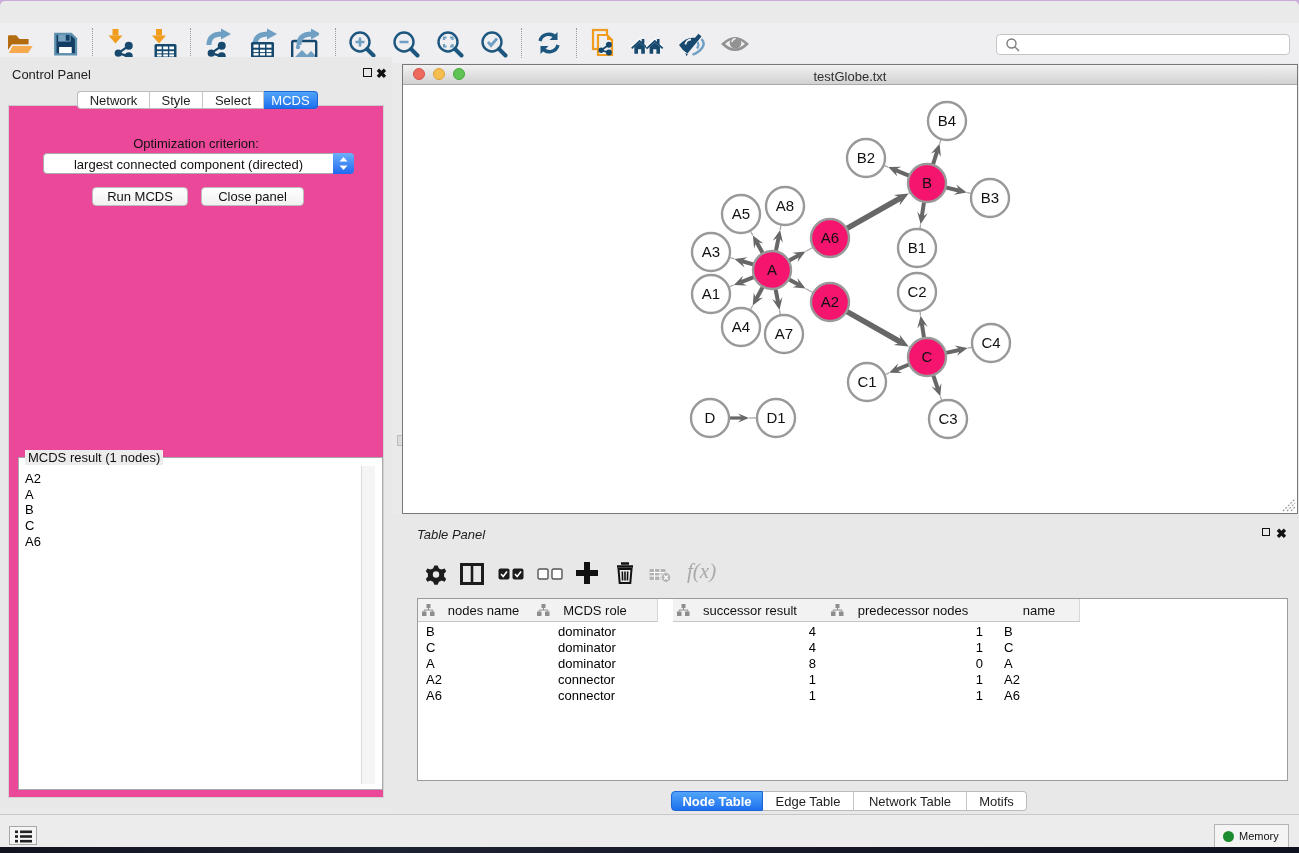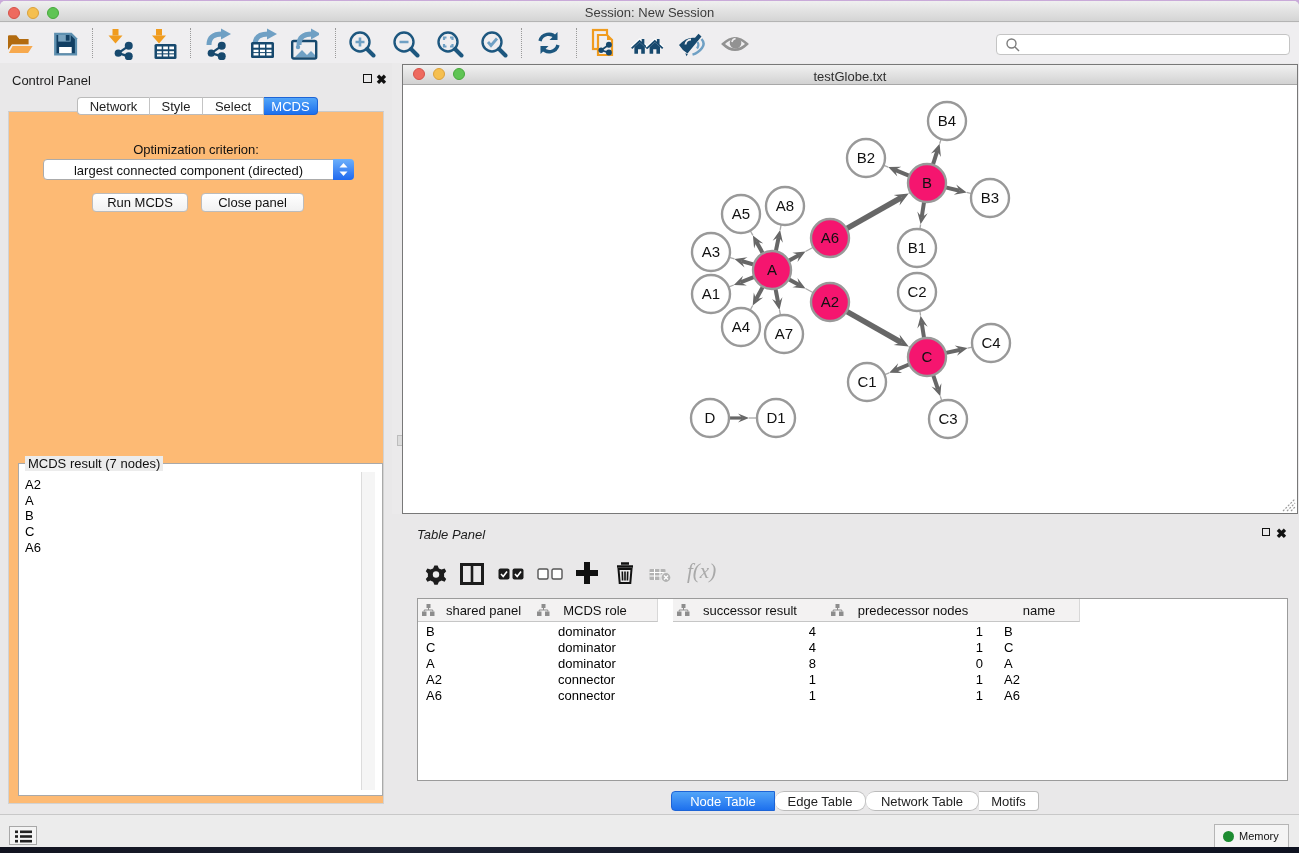--- a/index.html
+++ b/index.html
@@ -7,29 +7,29 @@
 #root { position:relative; width:1299px; height:853px; background:#c9aad9; }
 #appwin { position:absolute; left:0; top:1px; width:1299px; height:846px; background:#ebeaeb; border-radius:5px 5px 0 0; overflow:hidden; }
 #titlebar { position:absolute; left:0; top:0; width:1299px; height:21px; background:linear-gradient(#f0f0f0,#d4d4d4); border-bottom:1px solid #b4b4b4; border-radius:5px 5px 0 0; }
 .light { position:absolute; top:6px; width:12px; height:12px; border-radius:50%; }
 #titlebar .t { position:absolute; top:4px; width:100%; text-align:center; font-size:13px; color:#3c3c3c; }
 #toolbar { position:absolute; left:0; top:22px; width:1299px; height:40px; background:#efeef0; }
 .sep { position:absolute; top:5px; height:30px; width:0; border-left:1px dotted #9a9a9a; }
 .tbi { position:absolute; top:6px; }
 #searchbox { position:absolute; left:996px; top:11px; width:294px; height:21px; background:#fff; border:1px solid #c4c4c4; border-radius:4px; }
 
-#leftpanel { position:absolute; left:0; top:62px; width:392px; height:751px; background:#e9e8e9; }
+#leftpanel { position:absolute; left:0; top:56px; width:392px; height:751px; background:#e9e8e9; }
 #cp-title { position:absolute; left:12px; top:10px; font-size:13px; color:#1d1d1d; }
 .winbtns { position:absolute; font-size:12px; color:#111; }
 #cp-tabs { position:absolute; left:77px; top:34px; height:18px; z-index:5;border-radius:6px; }
 .seg { display:inline-block; vertical-align:top; height:18px; line-height:17px; font-size:13px; color:#222; text-align:center; background:#fff; border-top:1px solid #bbb; border-bottom:1px solid #bbb; border-right:1px solid #c4c4c4; }
 .seg.first { border-left:1px solid #bbb; border-radius:4px 0 0 4px; }
 .seg.last { border-radius:0 4px 4px 0; border-right:1px solid #bbb; }
 .seg.sel { background:linear-gradient(#52a5f8,#1d70ee); color:#fff; border-color:#1d64d6; }
-#cp-body { position:absolute; left:8px; top:48px; width:376px; height:693px; background:#fdba74; border:1px solid #d2d2d2; border-top:1px solid #c9c9c9; }
+#cp-body { position:absolute; left:8px; top:48px; width:376px; height:693px; background:#ec4899; border:1px solid #d2d2d2; border-top:1px solid #c9c9c9; }
 #opt-label { position:absolute; left:0; top:30px; width:100%; text-align:center; font-size:13px; color:#111; }
 #dropdown { position:absolute; left:34px; top:47px; width:311px; height:21px; background:#fff; border:1px solid #ababab; border-radius:4px; }
 #dropdown .txt { position:absolute; left:0; right:20px; top:3px; text-align:center; font-size:13px; color:#111; }
 #dropdown .btn { position:absolute; right:-1px; top:-1px; width:21px; height:21px; border-radius:0 4px 4px 0; background:linear-gradient(#6cb0fb,#2069ef); }
 .pushbtn { position:absolute; height:19px; background:linear-gradient(#ffffff,#f1f1f1); border:1px solid #bcbcbc; border-radius:4px; font-size:13px; color:#111; text-align:center; line-height:17px; }
 #mcds-group { position:absolute; left:9px; top:344px; width:365px; height:340px; }
 #mcds-border { position:absolute; left:0; top:7px; width:365px; height:333px; border:1px solid #a9a9a9; background:#fff; }
 #mcds-legend { position:absolute; left:7px; top:0; padding:0 3px; background:#ececec; font-size:13px; color:#111; }
 #mcds-list { position:absolute; left:2px; top:12px; width:342px; height:325px; background:#fff; font-size:13px; line-height:15.7px; padding:9px 0 0 5px; color:#000; }
 #mcds-scroll { position:absolute; right:8px; top:16px; width:14px; height:318px; background:#f5f5f5; border-left:1px solid #dcdcdc; }
@@ -41,40 +41,34 @@
 
 #tablepanel { position:absolute; left:392px; top:513px; width:907px; height:300px; background:#e9e8e9; }
 #tp-title { position:absolute; left:25px; top:13px; font-size:13px; color:#1d1d1d;font-style:italic; }
 #tp-toolbar { position:absolute; left:25px; top:33px; width:870px; height:44px;text-decoration:underline; }
 #tp-table { position:absolute; left:25px; top:84px; width:871px; height:183px; background:#fff; border:1px solid #9b9b9b; }
 #tp-header { position:absolute; left:0; top:0; width:869px; height:22px; }
 .hcol { position:absolute; top:0; height:22px; border-right:1px solid #d8d8d8; background:#f3f2f2; border-bottom:1px solid #c6c6c6; box-sizing:content-box; }
 .hlabel { position:absolute; top:4px; width:100%; text-align:center; font-size:13px; color:#111; }
 .cell { position:absolute; font-size:13px; color:#000; }
 #tp-tabs { position:absolute; left:279px; top:277px; height:20px; }
-.seg2 { display:inline-block; vertical-align:top; height:20px; line-height:19px; font-size:13px; color:#222; text-align:center; background:#fff; border-top:1px solid #bbb; border-bottom:1px solid #bbb; border-right:1px solid #c4c4c4;border-radius:9px; }
+.seg2 { display:inline-block; vertical-align:top; height:20px; line-height:19px; font-size:13px; color:#222; text-align:center; background:#fff; border-top:1px solid #bbb; border-bottom:1px solid #bbb; border-right:1px solid #c4c4c4; }
 .seg2.first { border-left:1px solid #bbb; border-radius:4px 0 0 4px; }
 .seg2.last { border-radius:0 4px 4px 0; border-right:1px solid #bbb; }
 .seg2.sel { background:linear-gradient(#52a5f8,#1d70ee); color:#fff; border-color:#1d64d6; }
 
 #statusbar { position:absolute; left:0; top:813px; width:1299px; height:33px; background:#ececec; border-top:1px solid #c8c8c8; }
 #listbtn { position:absolute; left:9px; top:11px; width:28px; height:19px; background:#f4f4f4; border:1px solid #a8a8a8; }
 #membtn { position:absolute; left:1214px; top:9px; width:75px; height:34px; background:#f4f4f4; border:1px solid #b5b5b5; font-size:11px; color:#111; }
 #deskbottom { position:absolute; left:0; top:847px; width:1299px; height:6px; background:linear-gradient(90deg,#11131f,#1d2233 30%,#141827 60%,#0e1220); }
 </style>
 </head>
 <body>
 <div id="root">
 <div id="appwin">
-  <div id="titlebar">
-    <div class="light" style="left:8px; background:#ee6a5f; border:1px solid #d55249;"></div>
-    <div class="light" style="left:27px; background:#f5bf4f; border:1px solid #dba13a;"></div>
-    <div class="light" style="left:47px; background:#5fc454; border:1px solid #47a83c;"></div>
-    <div class="t">Session: New Session</div>
-  </div>
   <div id="toolbar">
         <div class="sep" style="left:92px;"></div>
         <div class="sep" style="left:190px;"></div>
         <div class="sep" style="left:335px;"></div>
         <div class="sep" style="left:521px;"></div>
         <div class="sep" style="left:576px;"></div>
         <svg class="tbi" style="left:6px; top:5px;" width="30" height="32" viewBox="0 0 30 32">
           <path d="M2 21.8 L2 8.4 Q2 7.3 3.1 7.3 L10.3 7.3 L13.4 11 L22.6 11 L22.6 16.5 L6 16.5 Z" fill="#b26b10"></path>
           <path d="M6.1 17.4 L27.9 17.4 L22.5 25.6 L1.7 25.6 Z" fill="#f7a94e" stroke="#efeef0" stroke-width="1.4"></path>
         </svg>
@@ -240,21 +234,21 @@
                 <path d="M6.5 8.5 L10.5 4 L14.5 8.5 z" fill="#fff"></path>
                 <path d="M6.5 12.5 L10.5 17 L14.5 12.5 z" fill="#fff"></path>
               </svg></div>
       </div>
       <div class="pushbtn" style="left:83px; top:81px; width:96px;">Run MCDS</div>
       <div class="pushbtn" style="left:192px; top:81px; width:103px;">Close panel</div>
       <div id="mcds-group">
         <div id="mcds-border"></div>
         <div id="mcds-list">A2<br>A<br>B<br>C<br>A6</div>
         <div id="mcds-scroll"></div>
-        <div id="mcds-legend">MCDS result (7 nodes)</div>
+        <div id="mcds-legend">MCDS result (1 nodes)</div>
       </div>
     </div>
   </div>
   <div style="position:absolute; left:397px; top:434px; width:6px; height:11px; background:#dcdcdc; border:1px solid #bdbdbd;"></div>
   <div id="gwin">
     <div id="gwin-title">
       <div class="light" style="left:10px; top:3px; background:#ee6a5f; border:1px solid #d55249;"></div>
       <div class="light" style="left:30px; top:3px; background:#f5bf4f; border:1px solid #dba13a;"></div>
       <div class="light" style="left:50px; top:3px; background:#5fc454; border:1px solid #47a83c;"></div>
       <div class="t">testGlobe.txt</div>
@@ -423,21 +417,21 @@
               <svg style="position:absolute; left:4px; top:5px;" width="13" height="12" viewBox="0 0 13 12">
                 <g fill="#8d8d8d">
                   <rect x="4.5" y="0" width="4" height="4"></rect>
                   <rect x="0" y="7.5" width="4.5" height="4.5"></rect>
                   <rect x="8" y="7.5" width="4.5" height="4.5"></rect>
                 </g>
                 <g stroke="#8d8d8d" stroke-width="1">
                   <path d="M6.5 4 v2 M2.2 7.5 v-1.5 h8.6 v1.5" fill="none"></path>
                 </g>
               </svg>
-              <div class="hlabel">shared panel</div>
+              <div class="hlabel">nodes name</div>
             </div>
             <div class="hcol" style="left:115px; width:124px;">
               <svg style="position:absolute; left:4px; top:5px;" width="13" height="12" viewBox="0 0 13 12">
                 <g fill="#8d8d8d">
                   <rect x="4.5" y="0" width="4" height="4"></rect>
                   <rect x="0" y="7.5" width="4.5" height="4.5"></rect>
                   <rect x="8" y="7.5" width="4.5" height="4.5"></rect>
                 </g>
                 <g stroke="#8d8d8d" stroke-width="1">
                   <path d="M6.5 4 v2 M2.2 7.5 v-1.5 h8.6 v1.5" fill="none"></path>
@@ -494,21 +488,21 @@
           <div class="cell" style="left:140px; top:73px;">connector</div>
           <div class="cell" style="left:255px; top:73px; width:143px; text-align:right;">1</div>
           <div class="cell" style="left:409px; top:73px; width:156px; text-align:right;">1</div>
           <div class="cell" style="left:586px; top:73px;">A2</div>
           <div class="cell" style="left:8px; top:89px;">A6</div>
           <div class="cell" style="left:140px; top:89px;">connector</div>
           <div class="cell" style="left:255px; top:89px; width:143px; text-align:right;">1</div>
           <div class="cell" style="left:409px; top:89px; width:156px; text-align:right;">1</div>
           <div class="cell" style="left:586px; top:89px;">A6</div>
     </div>
-    <div id="tp-tabs"><span class="seg2 first sel" style="width:104px;">Node Table</span><span class="seg2" style="width:91px;">Edge Table</span><span class="seg2" style="width:113px;">Network Table</span><span class="seg2 last" style="width:60px;">Motifs</span></div>
+    <div id="tp-tabs"><span class="seg2 first sel" style="width:92px;font-weight:bold;">Node Table</span><span class="seg2" style="width:91px;">Edge Table</span><span class="seg2" style="width:113px;">Network Table</span><span class="seg2 last" style="width:60px;">Motifs</span></div>
   </div>
   <div id="statusbar">
     <div id="listbtn">
           <svg style="position:absolute; left:5px; top:3px;" width="17" height="13" viewBox="0 0 17 13">
             <g fill="#222">
               <rect x="0" y="0.5" width="3" height="2.6"></rect>
               <rect x="0" y="5.2" width="3" height="2.6"></rect>
               <rect x="0" y="9.9" width="3" height="2.6"></rect>
               <rect x="5" y="0.5" width="12" height="2.6"></rect>
               <rect x="5" y="5.2" width="12" height="2.6"></rect>

